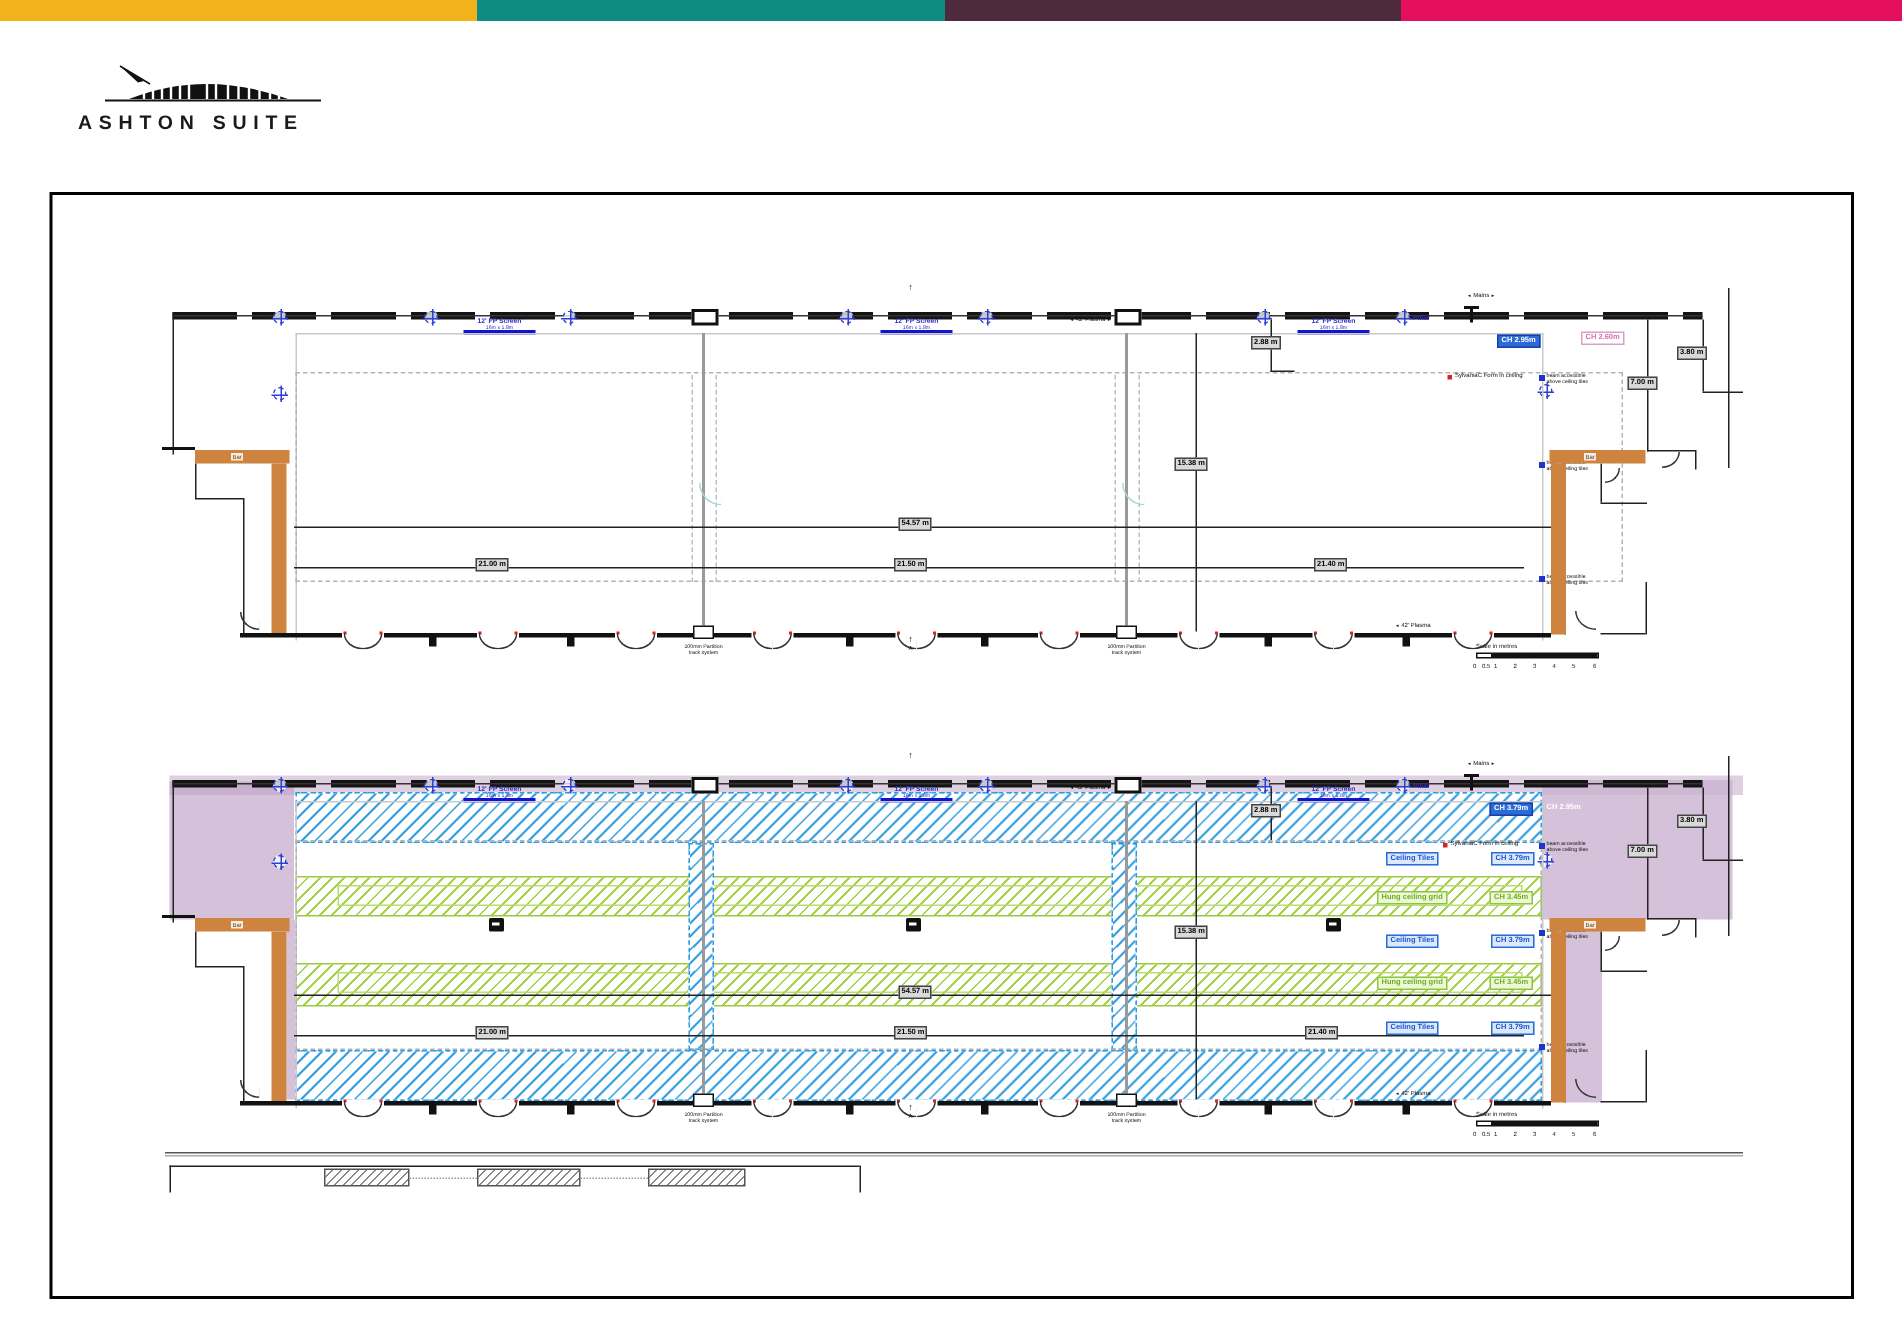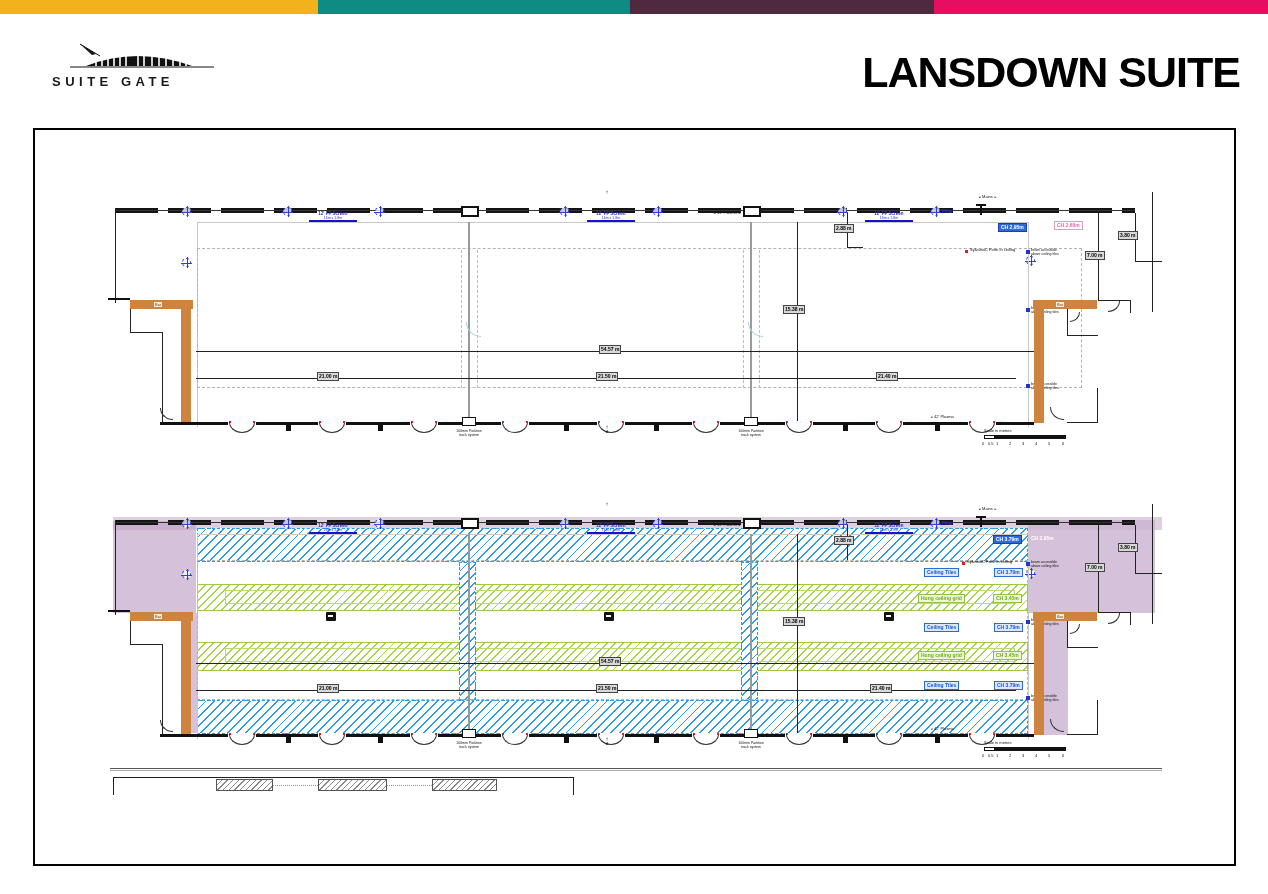--- a/index.html
+++ b/index.html
@@ -90,24 +90,23 @@
           <line x1="92" y1="16" x2="92" y2="28"></line>
         <line x1="100" y1="17" x2="100" y2="28"></line>
           <line x1="107" y1="18" x2="107" y2="28"></line>
         <line x1="114" y1="19" x2="114" y2="28"></line>
           <line x1="121" y1="20" x2="121" y2="28"></line>
         <line x1="128" y1="22" x2="128" y2="28"></line>
           <line x1="134" y1="24" x2="134" y2="28"></line>
       </g>
       <line x1="18" y1="29" x2="162" y2="29" stroke="#111" stroke-width="1.2"></line>
     </svg>
-    <div class="brandtxt" style="margin-top:2px">SUITE GATE</div>
+    <div class="brandtxt" style="margin-top:2px">ASHTON SUITE</div>
   </div>
 
-  <div class="a title" style="right:28px;top:48px">LANSDOWN SUITE</div>
 
   <div class="a sheet" style="left:33px;top:128px;width:1203px;height:738px"></div>
 
   <div>
     <div class="a topwall" style="left:115px;top:208px;width:1020px"></div>
     <div class="a junc" style="left:461px;top:206px;width:18px;height:11px"></div>
     <div class="a junc" style="left:743px;top:206px;width:18px;height:11px"></div>
 
     <div class="a pillar" style="left:182px;top:207px"></div>
     <div class="a pillar" style="left:283px;top:207px"></div>

